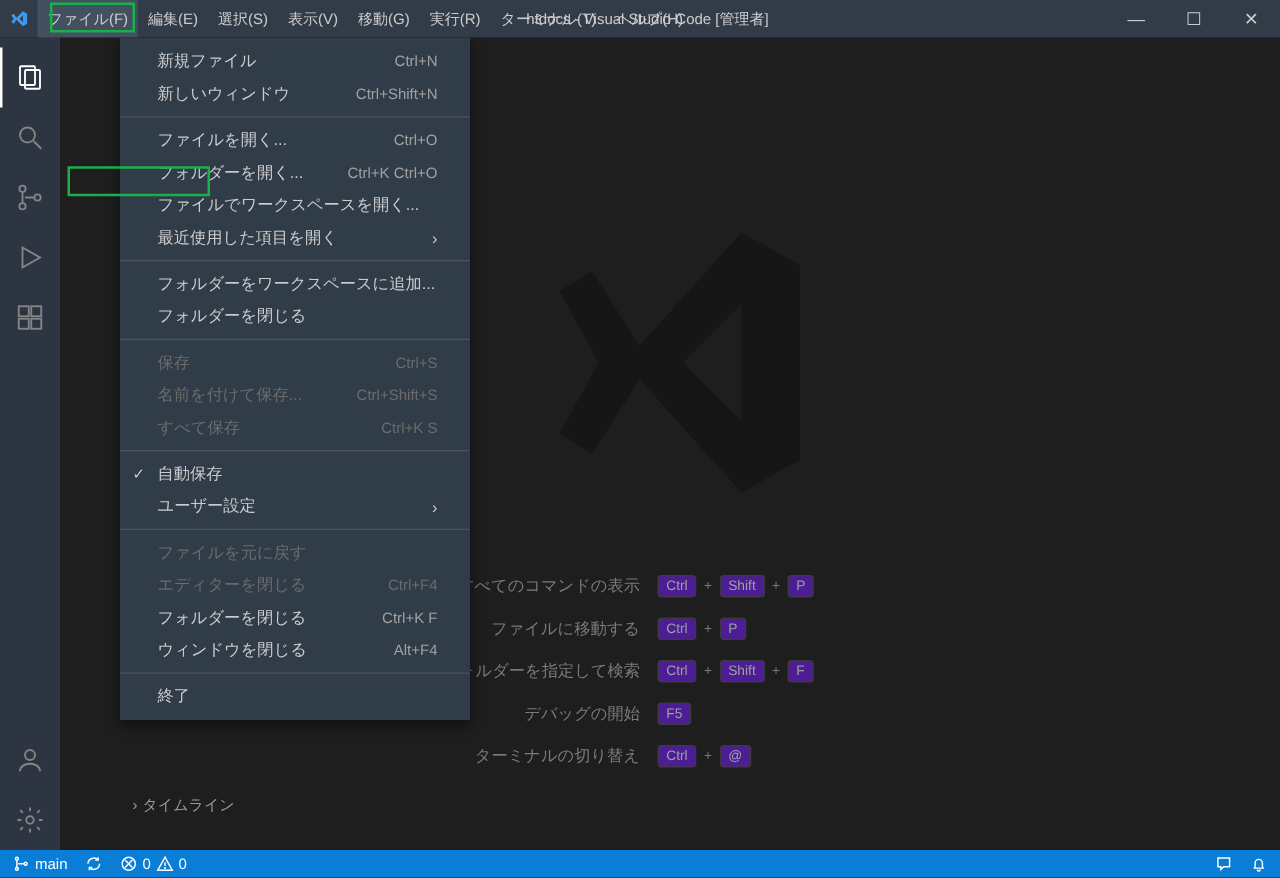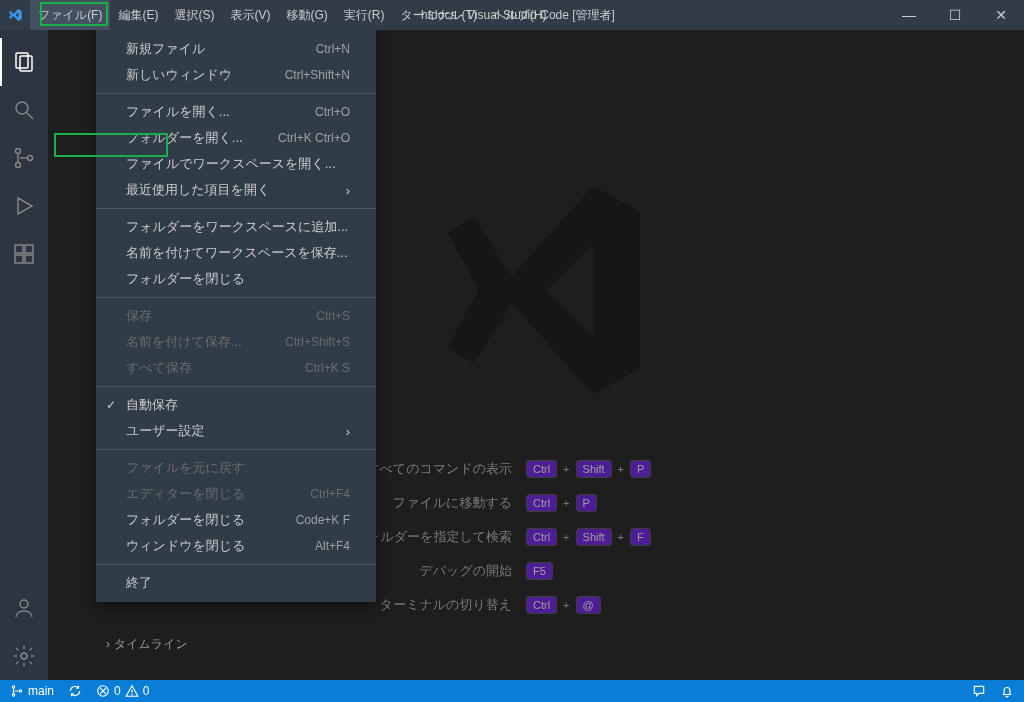--- a/index.html
+++ b/index.html
@@ -293,23 +293,20 @@
         </div>
         <div class="menu-item">
           <span class="label">最近使用した項目を開く</span>
           <span class="submenu-arrow">›</span>
         </div>
         <div class="menu-separator"></div>
         <div class="menu-item">
           <span class="label">フォルダーをワークスペースに追加...</span>
         </div>
         <div class="menu-item">
-          <span class="label">名前を付けてワークスペースを保存...</span>
-        </div>
-        <div class="menu-item">
           <span class="label">フォルダーを閉じる</span>
         </div>
         <div class="menu-separator"></div>
         <div class="menu-item disabled">
           <span class="label">保存</span>
           <span class="shortcut">Ctrl+S</span>
         </div>
         <div class="menu-item disabled">
           <span class="label">名前を付けて保存...</span>
           <span class="shortcut">Ctrl+Shift+S</span>
@@ -330,21 +327,21 @@
         <div class="menu-separator"></div>
         <div class="menu-item disabled">
           <span class="label">ファイルを元に戻す</span>
         </div>
         <div class="menu-item disabled">
           <span class="label">エディターを閉じる</span>
           <span class="shortcut">Ctrl+F4</span>
         </div>
         <div class="menu-item">
           <span class="label">フォルダーを閉じる</span>
-          <span class="shortcut">Code+K F</span>
+          <span class="shortcut">Ctrl+K F</span>
         </div>
         <div class="menu-item">
           <span class="label">ウィンドウを閉じる</span>
           <span class="shortcut">Alt+F4</span>
         </div>
         <div class="menu-separator"></div>
         <div class="menu-item">
           <span class="label">終了</span>
         </div>
       </div>

